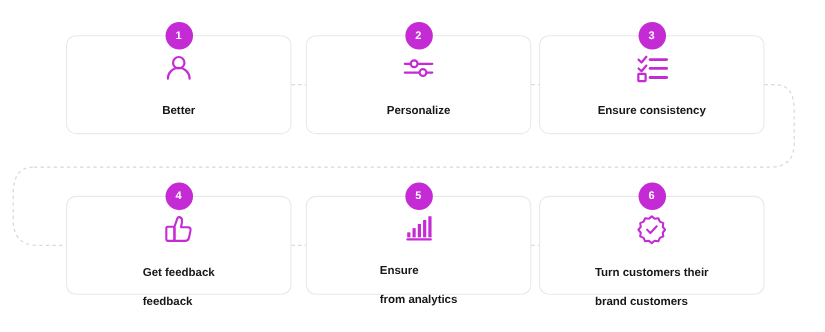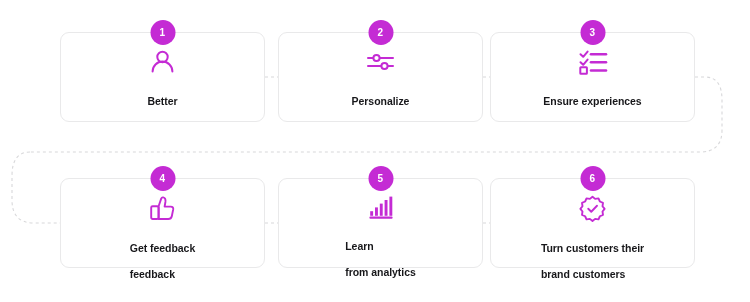--- a/index.html
+++ b/index.html
@@ -157,21 +157,21 @@
         <line x1="12" y1="4.2" x2="27" y2="4.2" stroke="#c42bd4" stroke-width="2.6" stroke-linecap="round"></line>
 
         <path d="M 1.5 12.2 L 4.2 14.8 L 8.6 9.6" fill="none" stroke="#c42bd4" stroke-width="2" stroke-linecap="round" stroke-linejoin="round"></path>
         <line x1="12" y1="12.2" x2="27" y2="12.2" stroke="#c42bd4" stroke-width="2.6" stroke-linecap="round"></line>
 
         <rect x="1.3" y="17.2" width="6.6" height="6.6" rx="0.6" fill="none" stroke="#c42bd4" stroke-width="2"></rect>
         <line x1="12" y1="20.5" x2="27" y2="20.5" stroke="#c42bd4" stroke-width="2.6" stroke-linecap="round"></line>
       </svg>
     </div>
     <div class="label">
-      <span>Ensure experiences</span><br>
+      <span>Ensure consistency</span><br>
     </div>
   </div>
 
   <div class="card r2 c1">
     <div class="badge">4</div>
     <div class="icon-wrap">
       <svg width="25" height="25" viewBox="0 0 25 25">
         <path d="M 8.6 10.2 L 8.6 23 L 18.2 23 Q 21.2 23 21.8 20.2 L 23.2 13.4
                  Q 23.6 10.6 20.8 10.6 L 14.6 10.6 L 15.4 6.0
                  Q 16.0 2.0 13.2 1.4 Q 11.8 1.1 11.2 2.6 L 8.6 10.2 Z" fill="none" stroke="#c42bd4" stroke-width="1.9" stroke-linejoin="round"></path>
@@ -190,21 +190,21 @@
         <rect x="1.2" y="15.2" width="2.9" height="4.6" fill="#c42bd4"></rect>
         <rect x="6.0" y="11.4" width="2.9" height="8.4" fill="#c42bd4"></rect>
         <rect x="10.8" y="7.6" width="2.9" height="12.2" fill="#c42bd4"></rect>
         <rect x="15.6" y="4.0" width="2.9" height="15.8" fill="#c42bd4"></rect>
         <rect x="20.4" y="0.6" width="2.9" height="19.2" fill="#c42bd4"></rect>
         <rect x="0.4" y="20.6" width="23.2" height="2.1" rx="1" fill="#c42bd4"></rect>
       </svg>
     </div>
     <div class="badge">5</div>
     <div class="label">
-      <span>Learn</span><br>
+      <span>Ensure</span><br>
       <span>from analytics</span>
     </div>
   </div>
 
   <div class="card r2 c3">
     <div class="badge">6</div>
     <div class="icon-wrap">
       <svg width="25" height="25" viewBox="0 0 100 100">
         <path d="M50 3 L60.5 11.5 L74 9.5 L79.5 22 L92 27.5 L90 41
                  L98.5 51.5 L90 62 L92 75.5 L79.5 81 L74 93.5 L60.5 91.5

